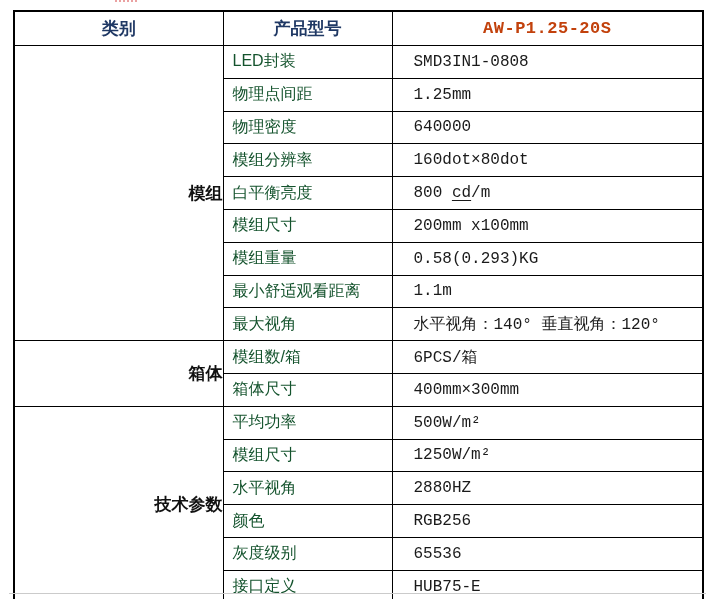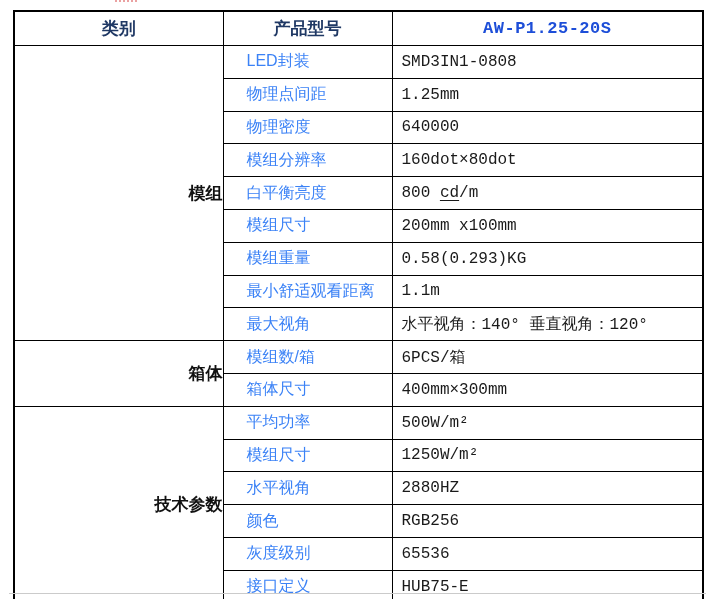--- a/index.html
+++ b/index.html
@@ -34,38 +34,38 @@
     border: 1px solid #000;
     padding: 0;
     overflow: hidden;
     white-space: nowrap;
     vertical-align: middle;
   }
   .spec-table thead th { height: 33px; text-align: center; font-size: 17px; font-weight: bold; }
   .spec-table tbody td { height: 31.8px; }
   .hdr-cat, .hdr-model-label { color: #1F3864; }
   .hdr-model-value {
-    color: #1d4ed8;
+    color: #c2410c;
     font-family: "Liberation Mono", "DejaVu Sans Mono", monospace;
     font-size: 17px;
     letter-spacing: .5px;
   }
   td.section-cell {
     text-align: right;
     font-weight: bold;
     font-size: 17px;
     color: #111111;
   }
   td.label-cell {
-    padding-left: 23px;
+    padding-left: 9px;
     font-size: 16px;
-    color: #3b82f6;
+    color: #14532d;
   }
   td.value-cell {
-    padding-left: 9px;
+    padding-left: 21px;
     font-size: 16px;
     color: #1a1a1a;
     font-family: "Liberation Mono", "DejaVu Sans Mono", monospace;
   }
   .misspelled {
     text-decoration-line: underline;
     text-decoration-style: wavy;
     text-decoration-color: #d93025;
     text-decoration-thickness: 1px;
     text-underline-offset: 3px;

